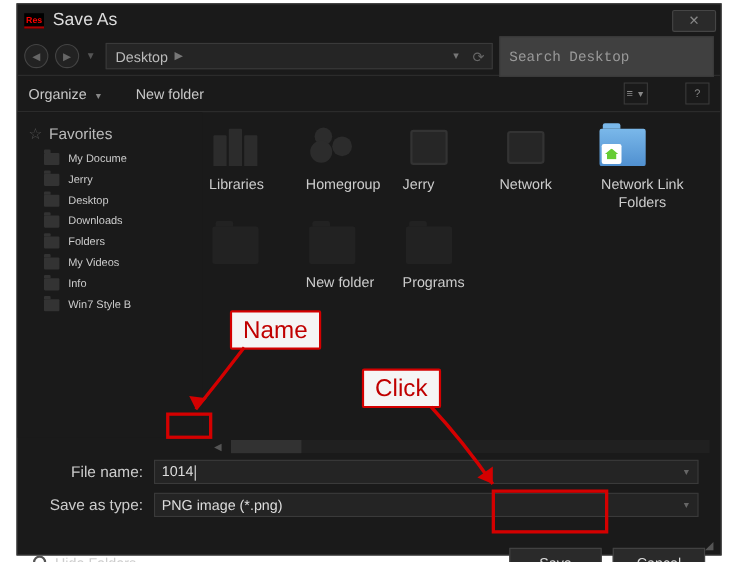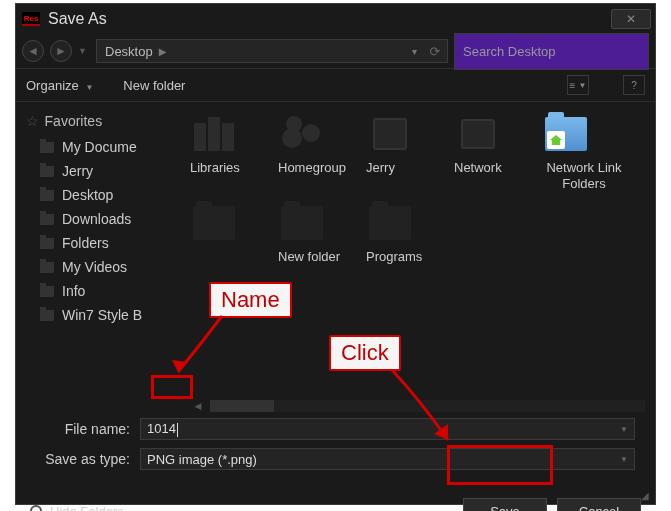--- a/index.html
+++ b/index.html
@@ -80,26 +80,27 @@
     padding-left: 8px;
     color: #bbb;
     gap: 6px;
   }
   .breadcrumb .sep { color: #777; font-size: 10px; }
   .breadcrumb .spacer { flex: 1; }
   .breadcrumb .refresh { width: 24px; color: #666; text-align: center; }
   .searchbox {
     width: 195px;
     height: 37px;
-    background: #4c1d95;
+    background: #404040;
     border: 1px solid #3a3a3a;
     color: #999;
     padding-left: 8px;
     display: flex;
     align-items: center;
+    font-family: Liberation Mono, monospace;
   }
   .toolbar {
     height: 34px;
     display: flex;
     align-items: center;
     padding: 0 10px;
     gap: 30px;
     border-top: 1px solid #2e2e2e;
     border-bottom: 1px solid #2e2e2e;
   }
@@ -124,21 +125,21 @@
   }
   .fav-header { 
     display: flex; align-items: center; gap: 6px;
     color: #bbb; font-size: 14px; padding: 3px 0 6px 0;
   }
   .fav-header .star { color: #555; }
   .sb-item {
     display: flex; align-items: center; gap: 8px;
     padding: 4px 0 4px 14px;
     color: #ccc;
-    font-size: 14px;
+    font-size: 10px;
     white-space: nowrap;
   }
   .folder-ico {
     width: 14px; height: 11px;
     background: #333;
     border-radius: 1px;
     position: relative;
     flex-shrink: 0;
   }
   .folder-ico::before {

